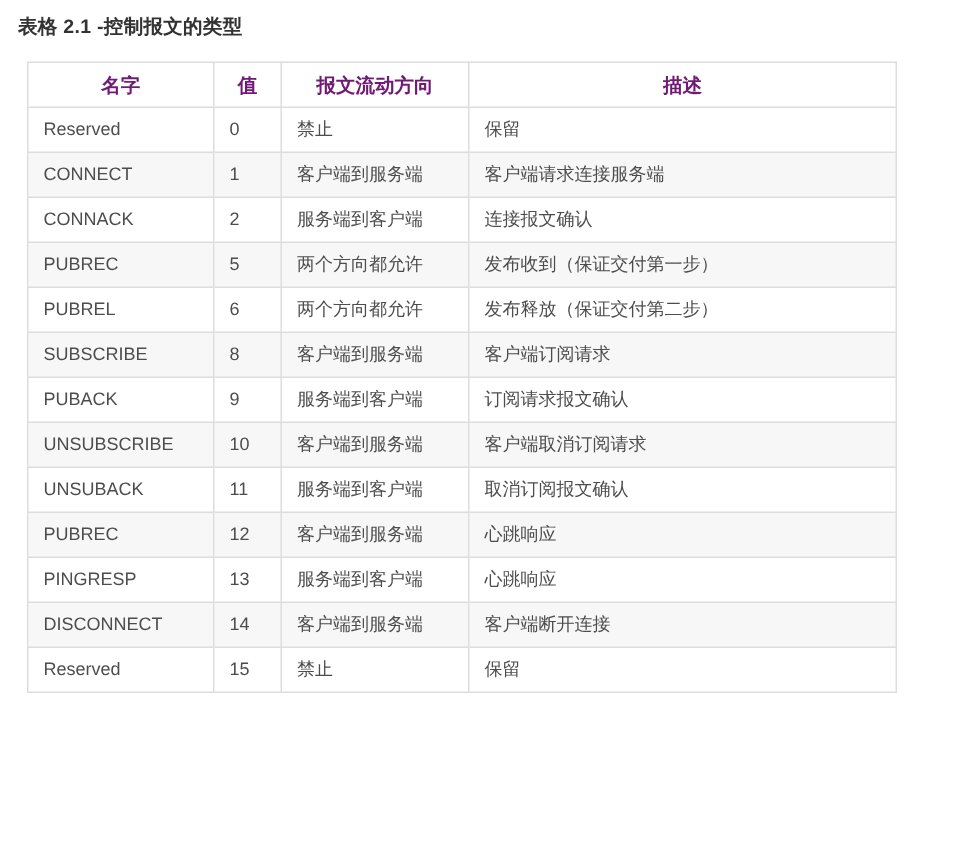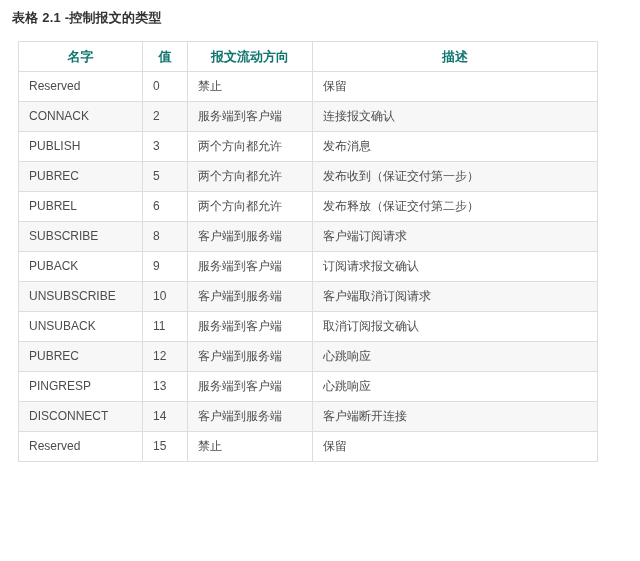--- a/index.html
+++ b/index.html
@@ -40,21 +40,21 @@
     border: 1px solid #dddddd;
     height: 29px;
     line-height: 29px;
     padding: 0;
     overflow: hidden;
     white-space: nowrap;
   }
   table.packet-table th {
     font-size: 13px;
     font-weight: bold;
-    color: #0f766e;
+    color: #701a75;
     text-align: center;
     background: #ffffff;
   }
   table.packet-table td {
     text-align: left;
     padding-left: 10px;
     background: #ffffff;
   }
   table.packet-table tbody tr:nth-child(even) td {
     background: #f7f7f7;
@@ -86,30 +86,30 @@
         </tr>
       </thead>
     <tbody>
         <tr>
           <td>Reserved</td>
           <td>0</td>
           <td>禁止</td>
           <td>保留</td>
         </tr>
         <tr>
+          <td>CONNECT</td>
+          <td>1</td>
+          <td>客户端到服务端</td>
+          <td>客户端请求连接服务端</td>
+        </tr>
+        <tr>
           <td>CONNACK</td>
           <td>2</td>
           <td>服务端到客户端</td>
           <td>连接报文确认</td>
-        </tr>
-        <tr>
-          <td>PUBLISH</td>
-          <td>3</td>
-          <td>两个方向都允许</td>
-          <td>发布消息</td>
         </tr>
         <tr>
           <td>PUBREC</td>
           <td>5</td>
           <td>两个方向都允许</td>
           <td>发布收到（保证交付第一步）</td>
         </tr>
         <tr>
           <td>PUBREL</td>
           <td>6</td>

